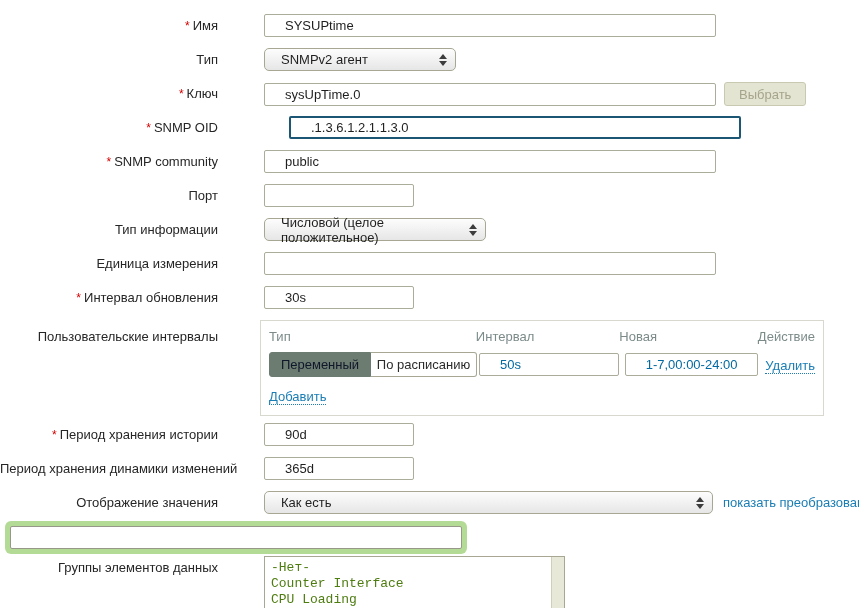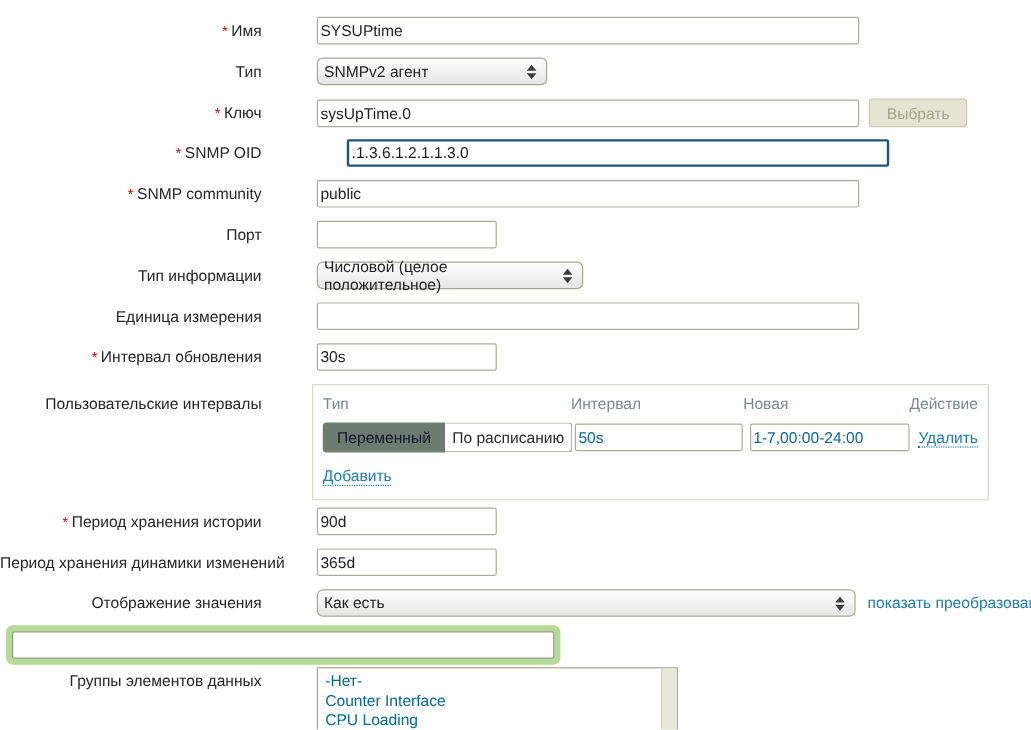--- a/index.html
+++ b/index.html
@@ -7,29 +7,29 @@
               font-family:"Liberation Sans", sans-serif; }
   .page { position:relative; width:859px; height:608px; }
 
   .row { position:absolute; left:0; display:flex; align-items:flex-start;gap:36px; }
   .lbl { width:218px; flex:none; text-align:right; font-size:13px; color:#262626;
          line-height:23px; white-space:nowrap; }
   .req { color:#d40000; margin-right:3px; font-size:12px; }
   .fld { margin-left:10px; display:flex; align-items:center; }
 
   .inp { box-sizing:border-box; height:23px; border:1px solid #acac9a; border-radius:2px;
-         padding:0 2px; font:13px "Liberation Sans",sans-serif; color:#1f1f1f; background:#fff; }
+         padding:0 20px; font:13px "Liberation Sans",sans-serif; color:#1f1f1f; background:#fff; }
   .w-lg { width:452px; }
   .w-sm { width:150px; }
   .focused { border:2px solid #1b5675;margin-left:25px; }
   .grayval { color:#0369a1; }
 
   .select { box-sizing:border-box; height:23px; border:1px solid #a7a794; border-radius:5px;
             background:linear-gradient(#fdfdfd,#e6e6e6); display:flex; align-items:center;
-            padding:0 24px 0 5px; position:relative; font-size:13px; color:#1f1f1f; cursor:default; }
+            padding:0 24px 0 16px; position:relative; font-size:13px; color:#1f1f1f; cursor:default; }
   .w-type { width:192px; } .w-info { width:222px; } .w-map { width:449px; }
   .stepper { position:absolute; right:8px; top:50%; transform:translateY(-50%);
              display:flex; flex-direction:column; gap:2px; }
   .stepper .up { width:0; height:0; border-left:4px solid transparent;
                  border-right:4px solid transparent; border-bottom:5px solid #3c3c3c; }
   .stepper .dn { width:0; height:0; border-left:4px solid transparent;
                  border-right:4px solid transparent; border-top:5px solid #3c3c3c; }
 
   .btn-disabled { box-sizing:border-box; height:24px; margin-left:8px; padding:0 14px;
                   background:#e4e4d2; color:#a5a58c; border:1px solid #c9c9b2; border-radius:3px;
@@ -50,21 +50,21 @@
   .segbtn.active { background:#6d7c70; border-color:#6d7c70; color:#0f172a;
                    border-radius:3px 0 0 3px; width:102px; }
   .segbtn.inactive { border-left:none; border-radius:0 3px 3px 0; width:106px; }
   .w-int { width:140px; } .w-per { width:133px; }
   .add { display:inline-block; margin-top:12px; }
 
   .glow { border:1px solid #98988a; box-shadow:0 0 0 5px #b4db96; border-radius:2px; }
 
   .listbox { box-sizing:border-box; position:relative; width:301px; height:72px;
              border:1px solid #a7a794; background:#fff; padding:3px 16px 3px 0; overflow:hidden; }
-  .opt { font-size:13px; line-height:16px; padding:0 6px; white-space:nowrap; color:#0369a1; }
+  .opt { font-size:13px; line-height:16px; padding:0 6px; white-space:nowrap; color:#4d7c0f;font-family:Liberation Mono, monospace; }
   .lb-scroll { position:absolute; top:0; right:0; bottom:0; width:12px;
                background:#e8e8d9; border-left:1px solid #cfcfbc; }
 </style>
 </head>
 <body>
 
 <div class="page">
 
   <div class="row" style="top:14px">
     <div class="lbl"><span class="req">*</span><span>Имя</span></div>

